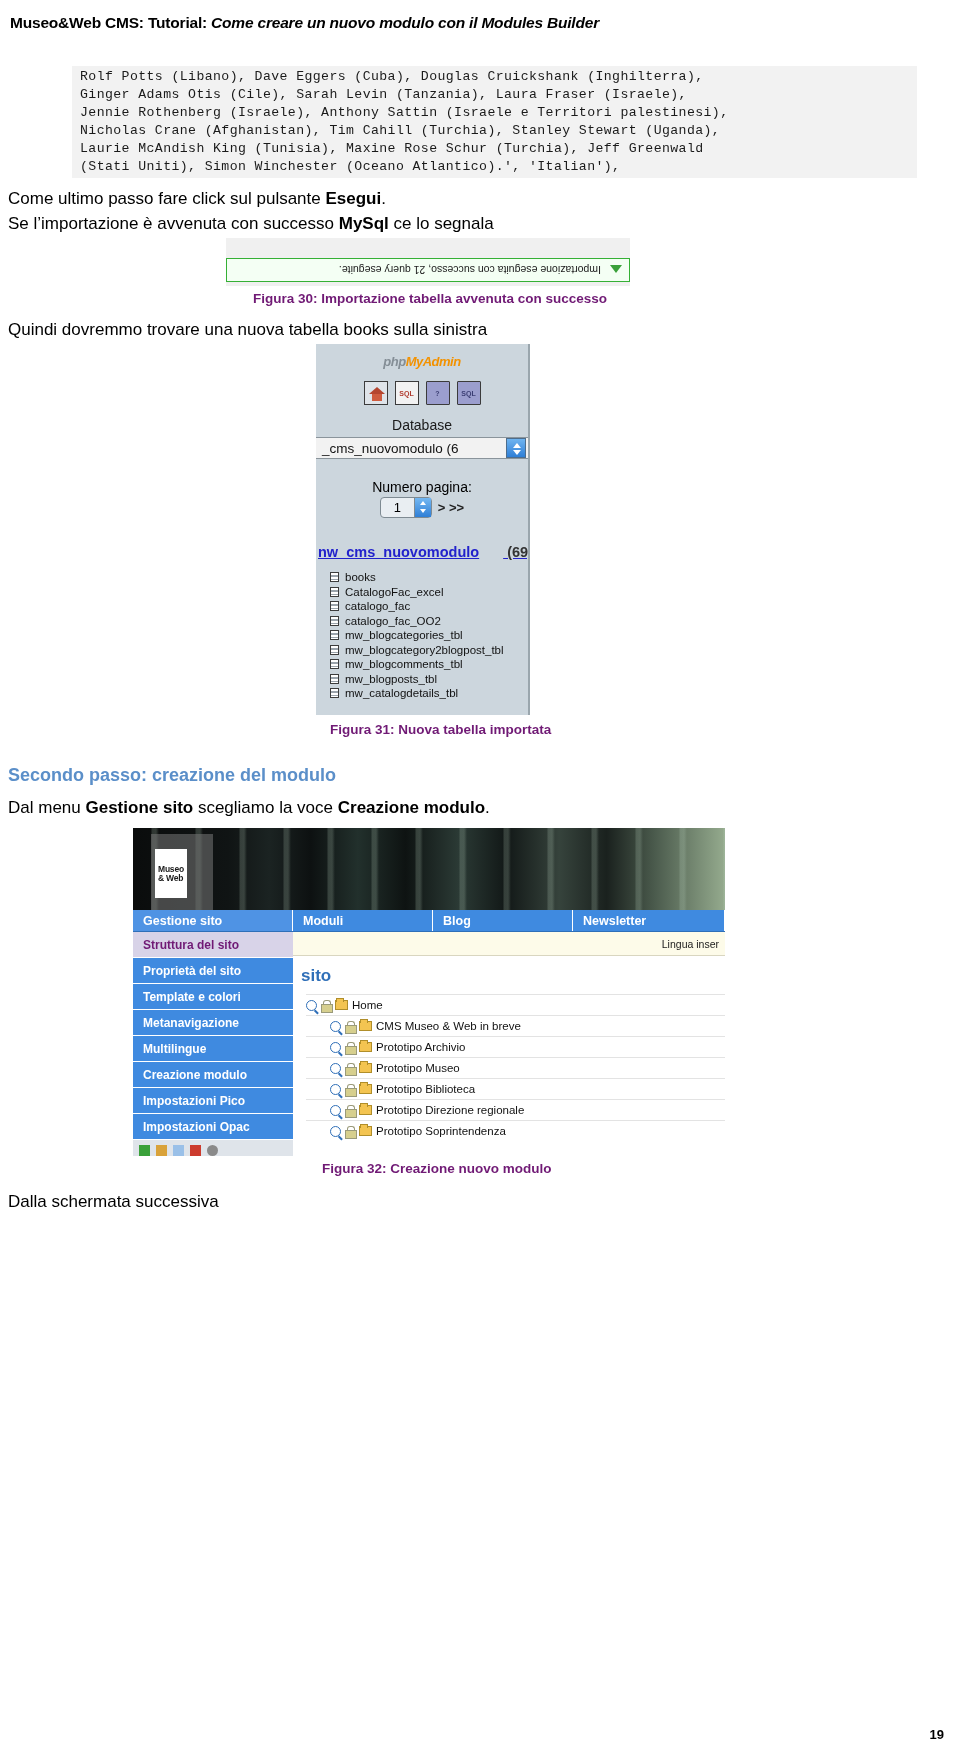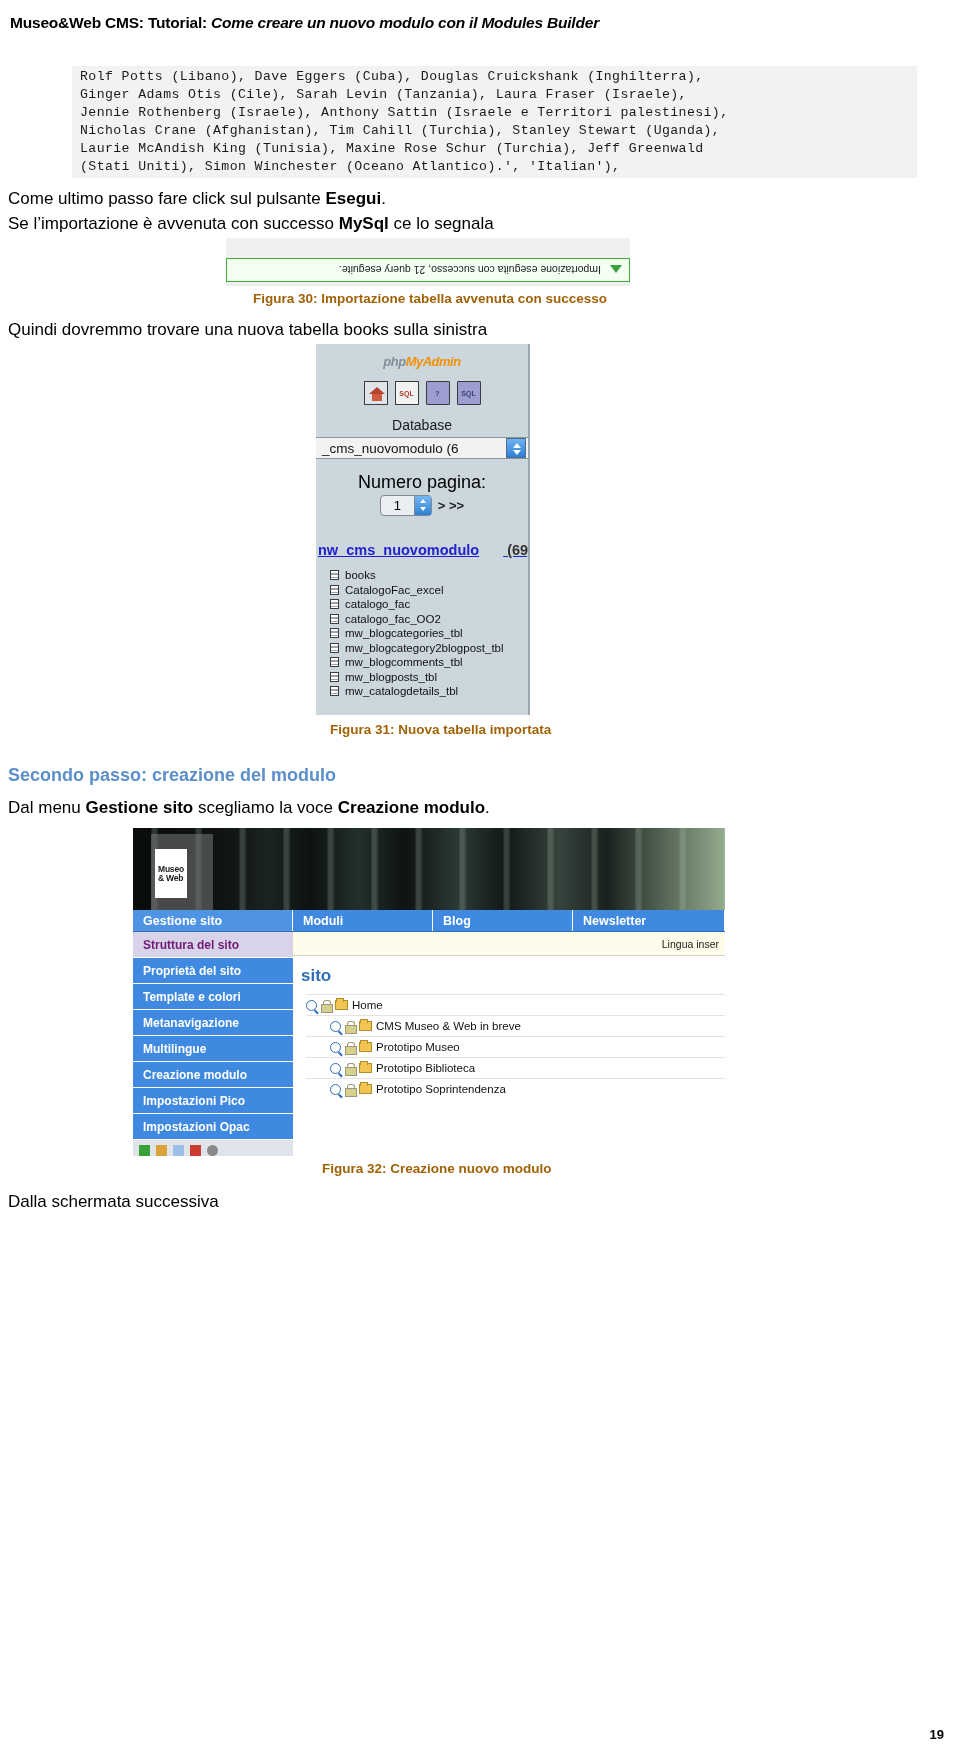--- a/index.html
+++ b/index.html
@@ -44,21 +44,21 @@
     color:#000;
     white-space:nowrap;
   }
   .para b { font-weight:bold; }
 
   .caption {
     position:absolute;
     font-size:13.5px;
     font-weight:bold;
     white-space:nowrap;
-    color:#a16207;
+    color:#701a75;
   }
 
   .h2-blue {
     position:absolute;
     font-size:18px;
     font-weight:bold;
     color:#5b8fc9;
     white-space:nowrap;
   }
 
@@ -153,21 +153,21 @@
   }
   .pma-select .arrows::before{
     content:"";position:absolute;left:6px;top:4px;width:0;height:0;
     border-left:4px solid transparent;border-right:4px solid transparent;border-bottom:5px solid #fff;
   }
   .pma-select .arrows::after{
     content:"";position:absolute;left:6px;top:11px;width:0;height:0;
     border-left:4px solid transparent;border-right:4px solid transparent;border-top:5px solid #fff;
   }
 
-  .pma-pagelabel { text-align:center; margin-top:13px; font-size:18px; }
+  .pma-pagelabel { text-align:center; margin-top:20px; font-size:14px; }
   .pma-pagerow{
     display:flex; align-items:center; justify-content:center; gap:6px; margin-top:2px;
   }
   .pma-spin{
     width:52px;height:21px;border:1px solid #7e8a92;border-radius:4px;
     background:#e9eef2; display:flex; align-items:center;
   }
   .pma-spin .num{ flex:1; text-align:center; font-size:13px; }
   .pma-spin .sp{
     width:17px;height:19px;background:linear-gradient(#74b8f2,#2f7fd6);
@@ -472,32 +472,44 @@
         <div class="tree-row indent">
             <span class="ic-search"></span>
             <span class="ic-lock"></span>
             <span class="ic-folder"></span>
             <span>CMS Museo &amp; Web in breve</span>
           </div>
         <div class="tree-row indent">
             <span class="ic-search"></span>
             <span class="ic-lock"></span>
             <span class="ic-folder"></span>
+            <span>Prototipo Archivio</span>
+          </div>
+        <div class="tree-row indent">
+            <span class="ic-search"></span>
+            <span class="ic-lock"></span>
+            <span class="ic-folder"></span>
             <span>Prototipo Museo</span>
           </div>
         <div class="tree-row indent">
             <span class="ic-search"></span>
             <span class="ic-lock"></span>
             <span class="ic-folder"></span>
             <span>Prototipo Biblioteca</span>
           </div>
         <div class="tree-row indent">
             <span class="ic-search"></span>
             <span class="ic-lock"></span>
             <span class="ic-folder"></span>
+            <span>Prototipo Direzione regionale</span>
+          </div>
+        <div class="tree-row indent">
+            <span class="ic-search"></span>
+            <span class="ic-lock"></span>
+            <span class="ic-folder"></span>
             <span>Prototipo Soprintendenza</span>
           </div>
       </div>
     </div>
   </div>
 </div>
 
 <div class="caption" style="left:322px; top:1161px;">Figura 32: Creazione nuovo modulo</div>
 
 <div class="para" style="left:8px; top:1191px;">Dalla schermata successiva</div>

